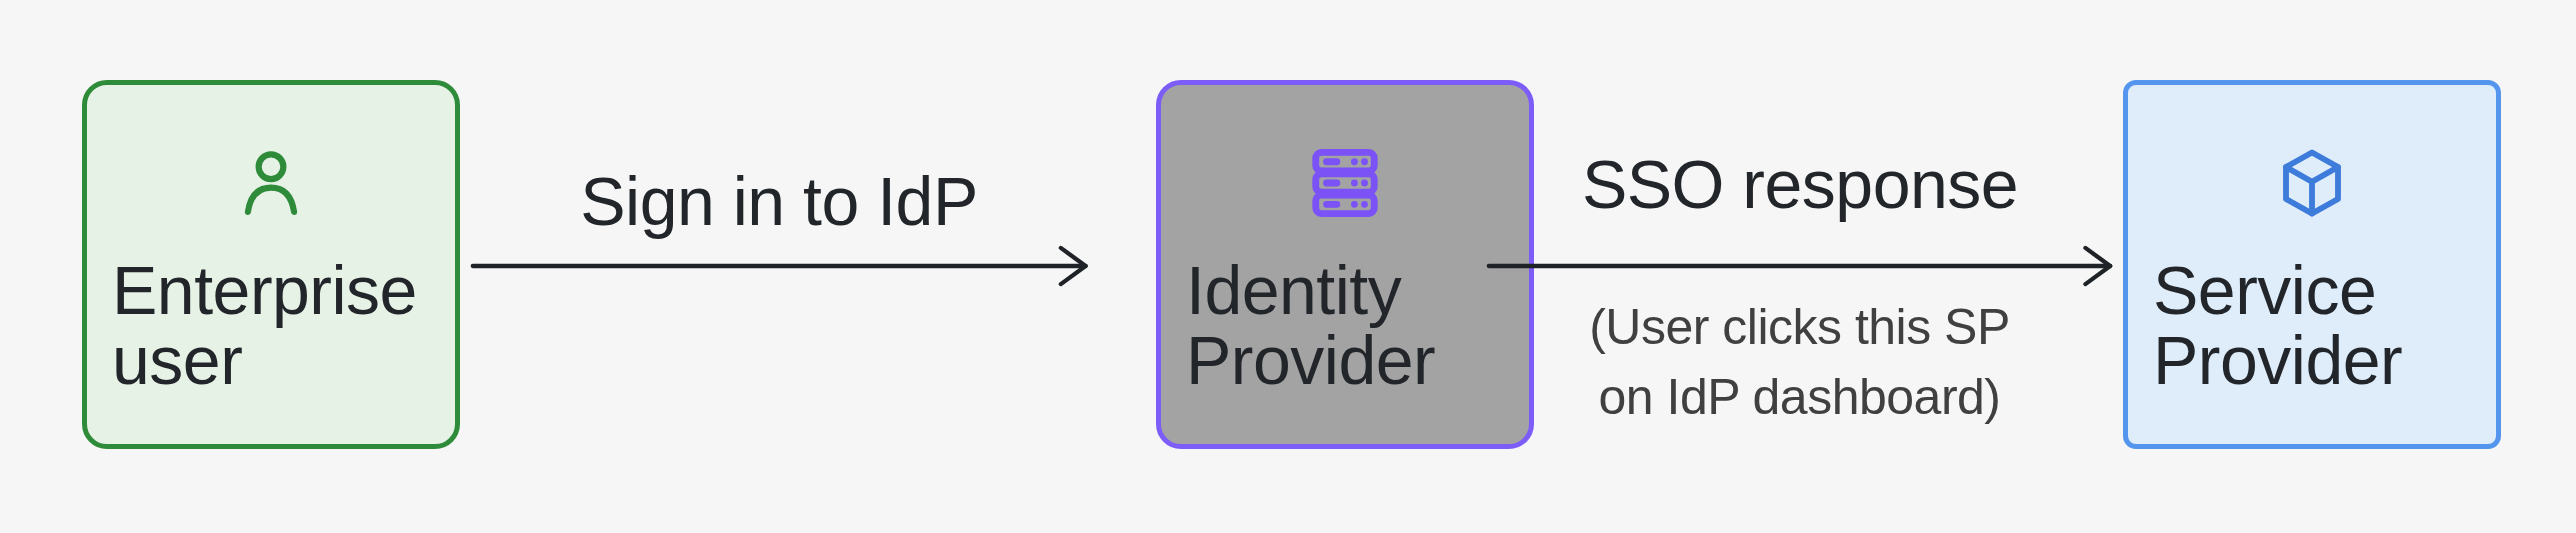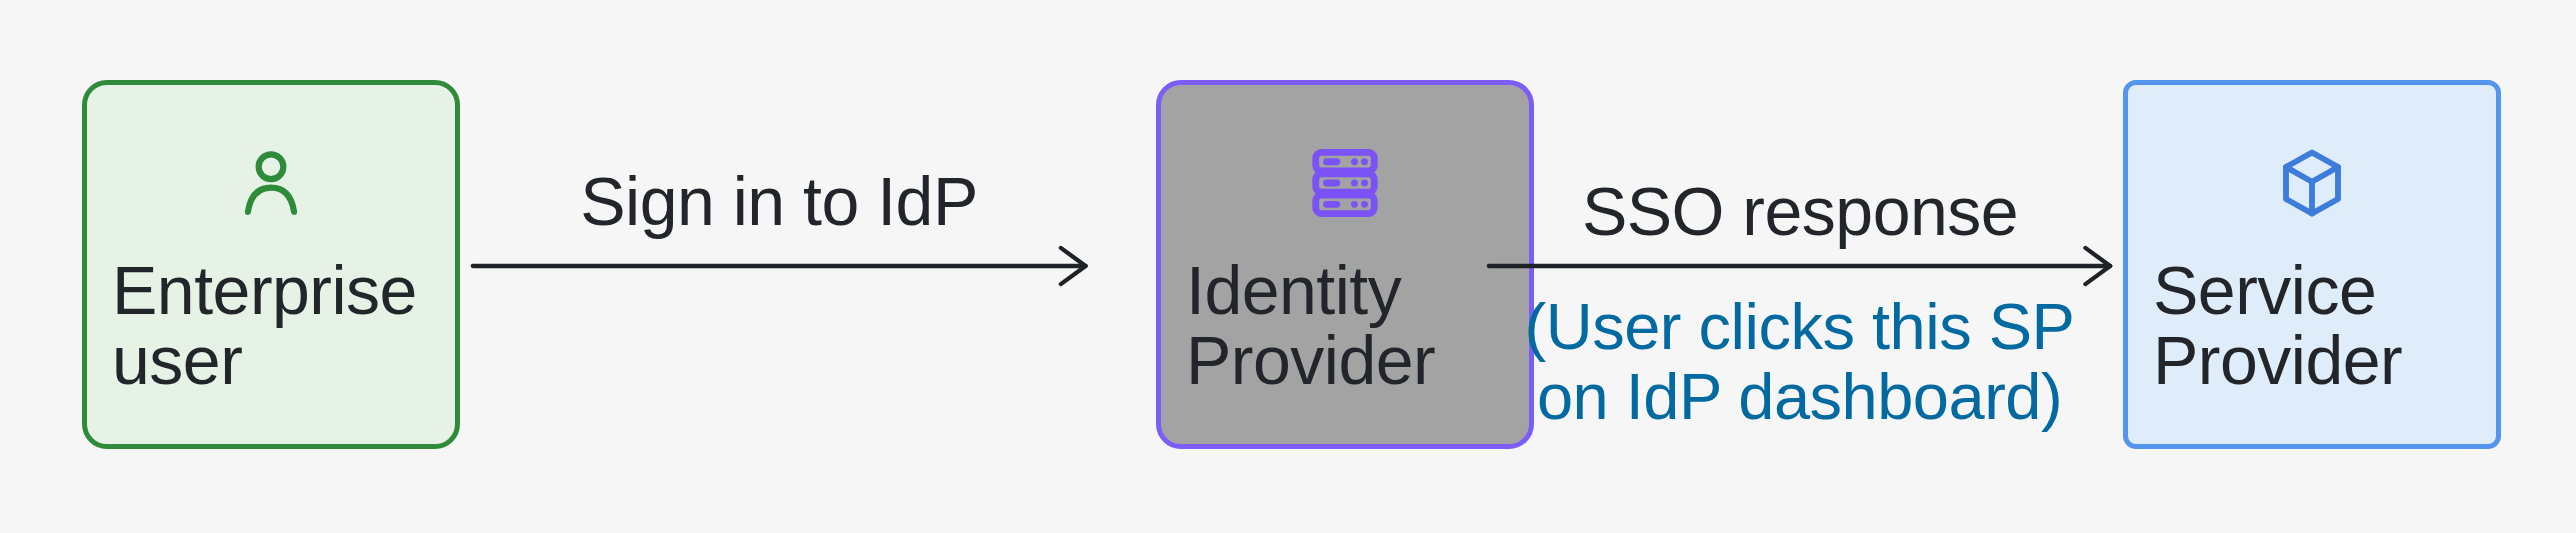--- a/index.html
+++ b/index.html
@@ -62,24 +62,24 @@
     line-height: 57px;
     text-align: center;
     font-size: 68px;
     letter-spacing: -0.5px;
     color: #22262a;
     white-space: nowrap;
   }
   .arrow-sublabel {
     position: absolute;
     text-align: center;
-    font-size: 65px;
+    font-size: 50px;
     line-height: 70px;
     letter-spacing: -0.5px;
-    color: #0369a1;
+    color: #404040;
     white-space: pre-line;
   }
 </style>
 </head>
 <body>
 
 <div class="canvas" style="background-color: rgb(245, 246, 245);">
 
   <div class="node" style="left: 82px; border-color: rgb(46, 139, 58); background-color: rgb(231, 242, 231);">
     <span class="icon">
@@ -109,21 +109,21 @@
       </svg>
     </span>
     <div class="node-label">Identity
 Provider</div>
   </div>
 
   <svg class="arrow-svg" style="left:1485px;top:244px" width="629" height="44" fill="none" stroke-linecap="round" stroke-linejoin="round" stroke="#1f2328" viewBox="0 0 660 46">
     <line x1="4" y1="23" x2="656" y2="23" stroke-width="4.5"></line>
     <polyline points="630,4 656,23 630,42" stroke-width="4.5"></polyline>
   </svg>
-  <div class="arrow-label" style="left:1514px;top:183px;width:572px">SSO response</div>
+  <div class="arrow-label" style="left:1514px;top:156px;width:572px">SSO response</div>
   <div class="arrow-sublabel" style="left:1466px;top:292px;width:667px">(User clicks this SP
 on IdP dashboard)</div>
 
   <div class="node" style="left: 2123px; border-color: rgb(84, 149, 238); background-color: rgb(223, 237, 251); border-radius: 13px;">
     <span class="icon">
       <svg viewBox="0 0 24 24" fill="none" stroke-width="1.8" stroke-linecap="round" stroke-linejoin="round" stroke="#3d7cda">
         <path d="M12 2.6 L20 7.1 V16.9 L12 21.4 L4 16.9 V7.1 Z"></path>
         <path d="M4 7.1 L12 11.6 L20 7.1"></path>
         <path d="M12 11.6 V21.4"></path>
       </svg>

